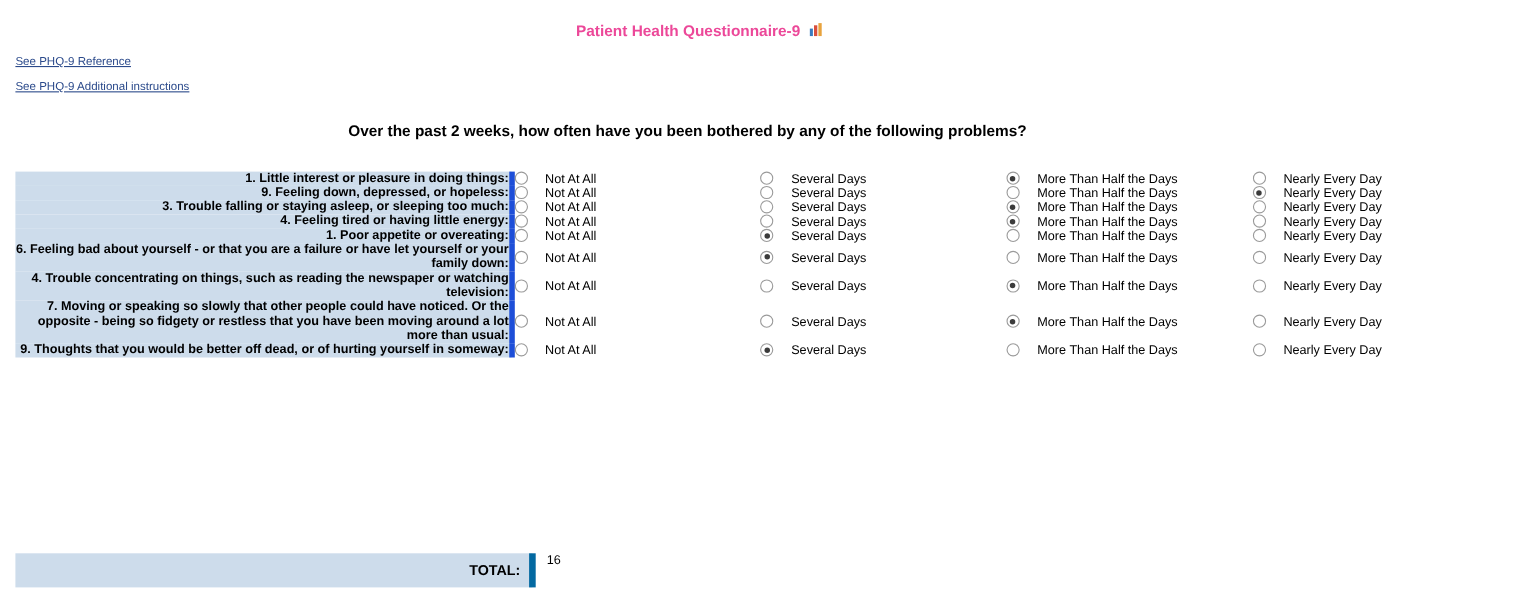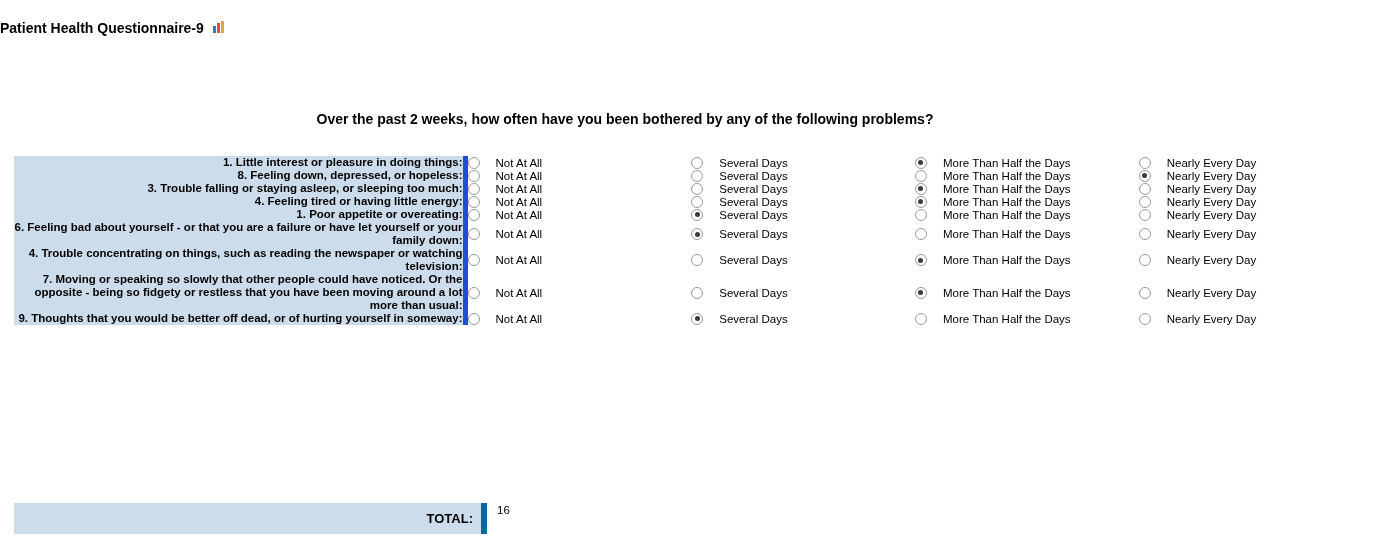--- a/index.html
+++ b/index.html
@@ -18,23 +18,24 @@
   .page {
     position: relative;
     width: 1379px;
     height: 545px;
   }
   .title {
     position: absolute;
     top: 20px;
     left: 0;
     width: 1272px;
+    text-align: center;
     font-size: 14px;
     font-weight: bold;
-    color: #000000;
+    color: #ec4899;
   }
   .title-icon {
     display: inline-block;
     vertical-align: middle;
     margin-left: 5px;
     position: relative;
     top: -1px;
   }
   .links {
     position: absolute;
@@ -149,20 +150,24 @@
     <span>Patient Health Questionnaire-9</span>
     <span class="title-icon">
       <svg width="12" height="12" viewBox="0 0 12 12">
         <rect x="0" y="5" width="3" height="7" fill="#3a7bbf"></rect>
         <rect x="4" y="2" width="3" height="10" fill="#d94f3d"></rect>
         <rect x="8" y="0" width="3" height="12" fill="#e8a33d"></rect>
       </svg>
     </span>
   </div>
 
+  <div class="links">
+    <a>See PHQ-9 Reference</a>
+    <a>See PHQ-9 Additional instructions</a>
+  </div>
 
   <div class="prompt">Over the past 2 weeks, how often have you been bothered by any of the following problems?</div>
 
   <table class="phq">
     <tbody>
       <tr>
         <td class="qcell">1. Little interest or pleasure in doing things:</td>
         <td class="opt o1">
           <span class="radio"></span><span class="optlabel">Not At All</span>
         </td>
@@ -171,21 +176,21 @@
         </td>
         <td class="opt o3">
           <span class="radio checked"></span><span class="optlabel">More Than Half the Days</span>
         </td>
         <td class="opt o4">
           <span class="radio"></span><span class="optlabel">Nearly Every Day</span>
         </td>
       </tr>
 
       <tr>
-        <td class="qcell">8. Feeling down, depressed, or hopeless:</td>
+        <td class="qcell">9. Feeling down, depressed, or hopeless:</td>
         <td class="opt o1">
           <span class="radio"></span><span class="optlabel">Not At All</span>
         </td>
         <td class="opt o2">
           <span class="radio"></span><span class="optlabel">Several Days</span>
         </td>
         <td class="opt o3">
           <span class="radio"></span><span class="optlabel">More Than Half the Days</span>
         </td>
         <td class="opt o4">

